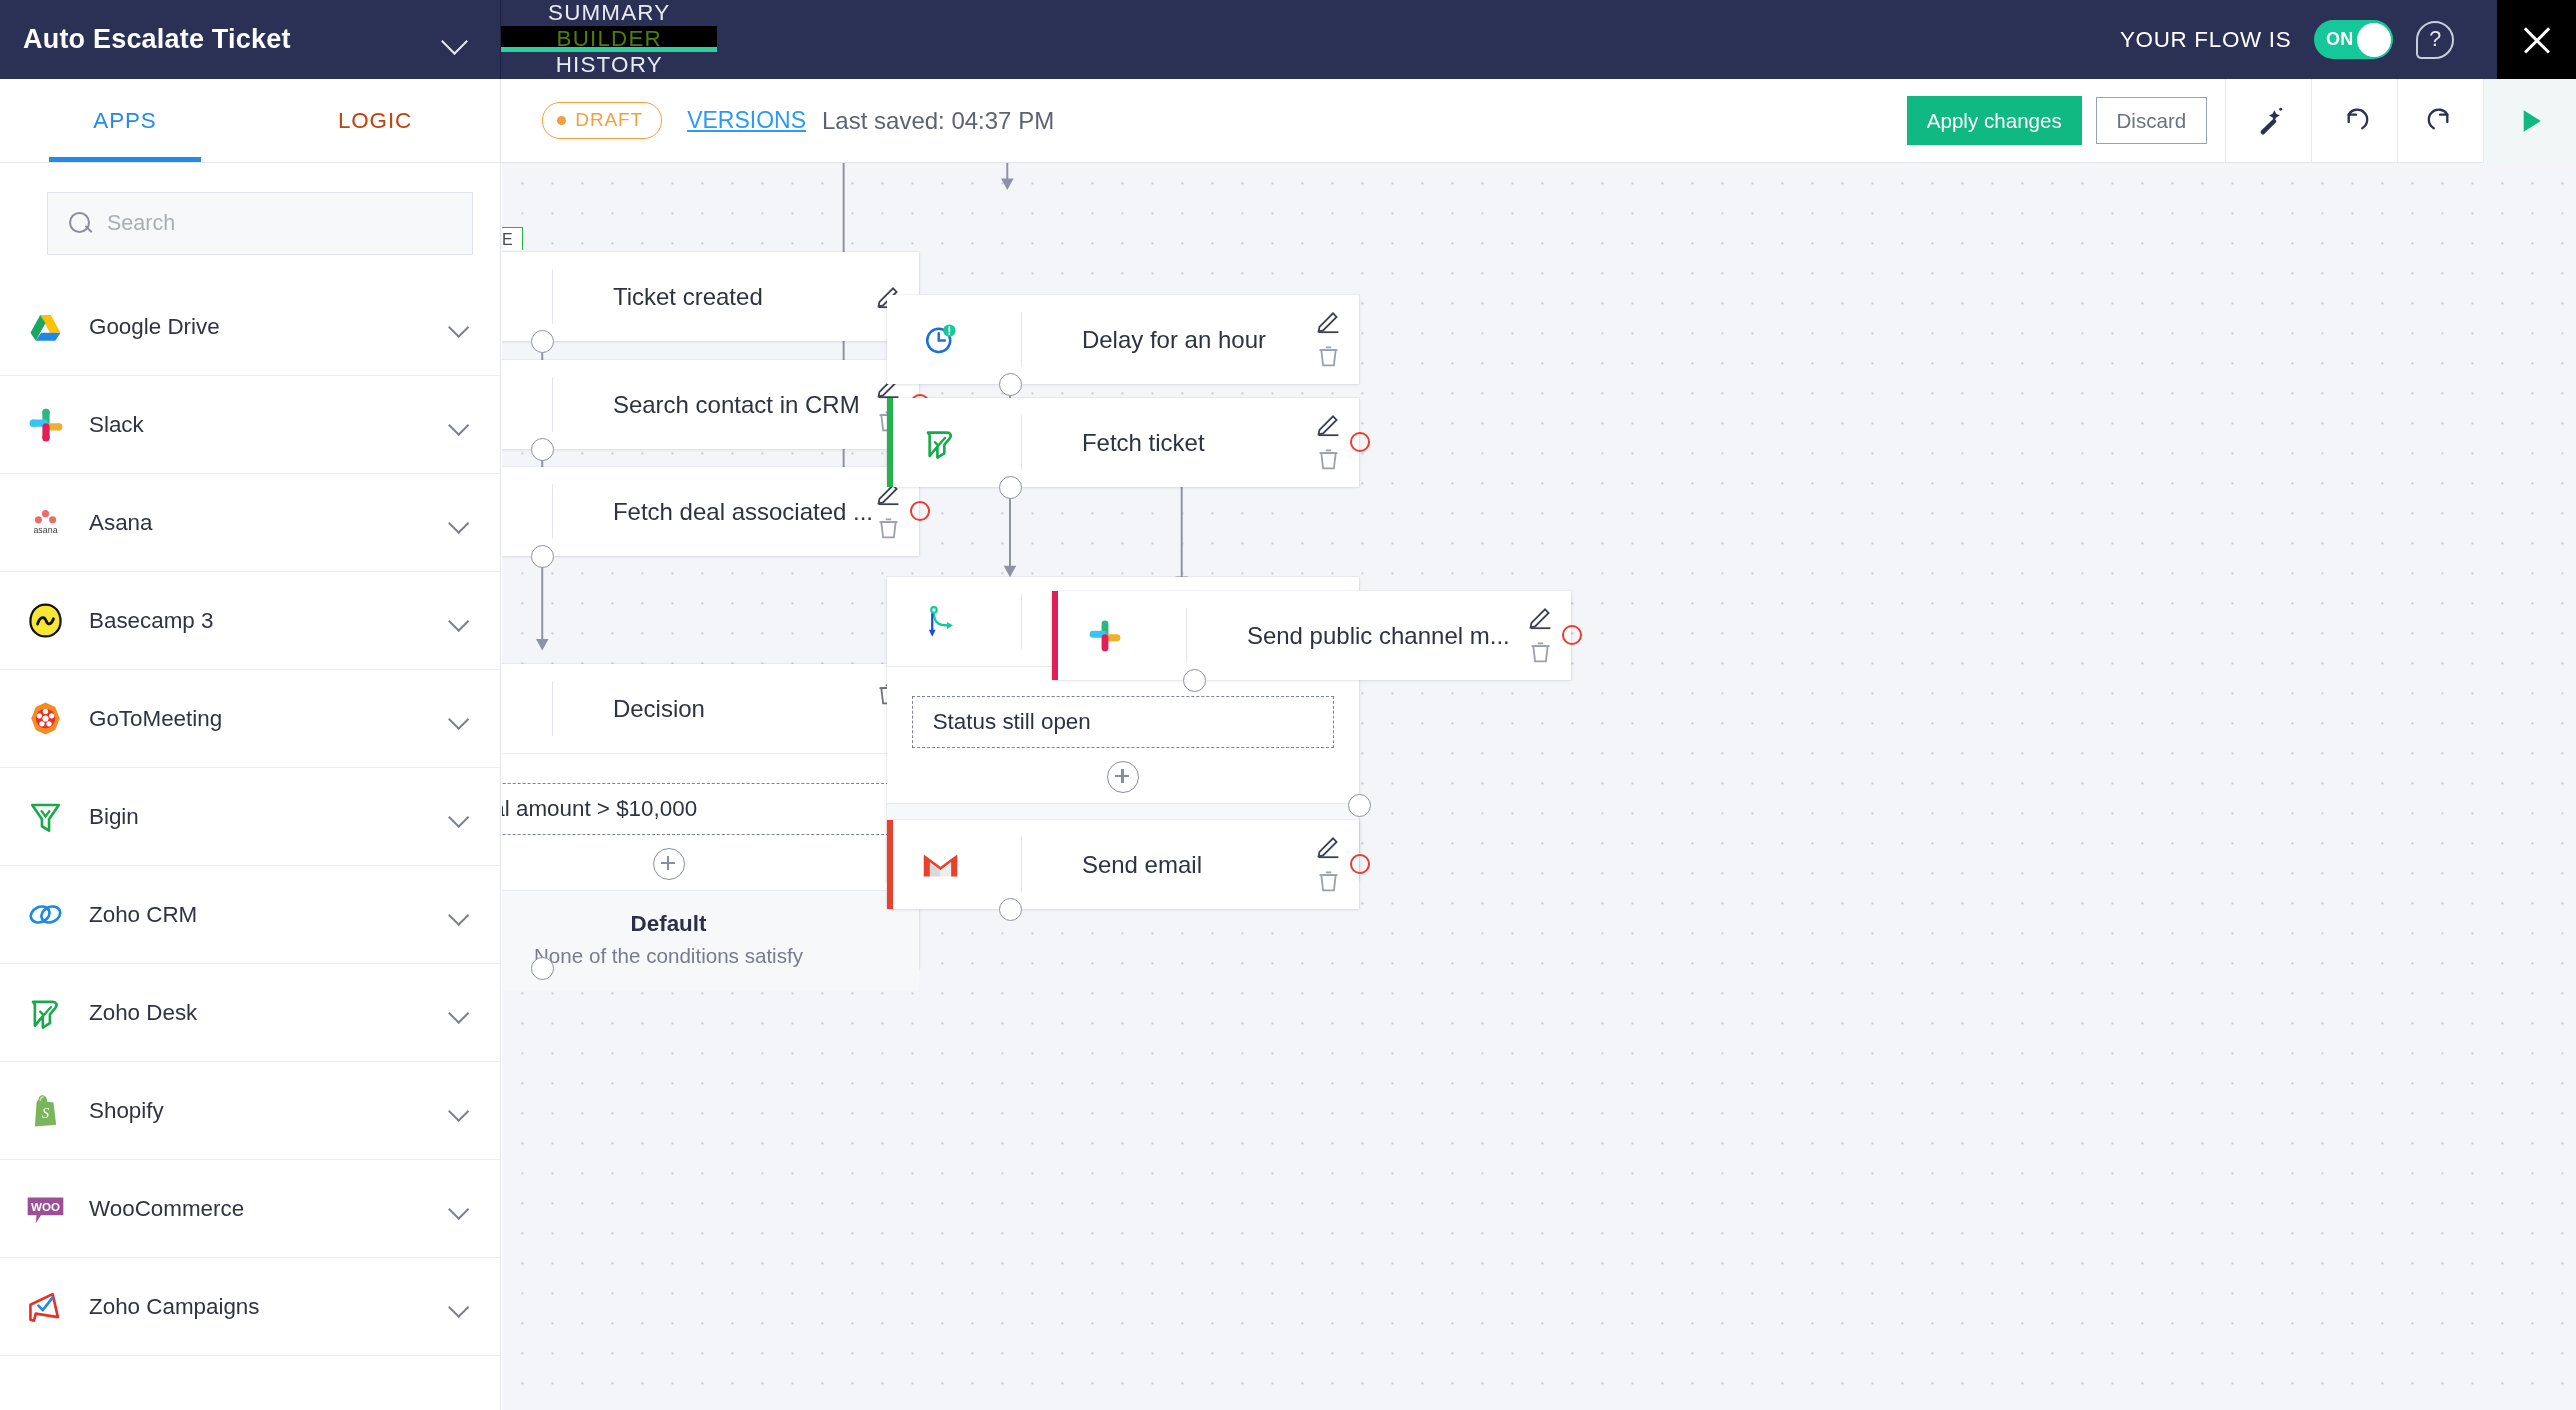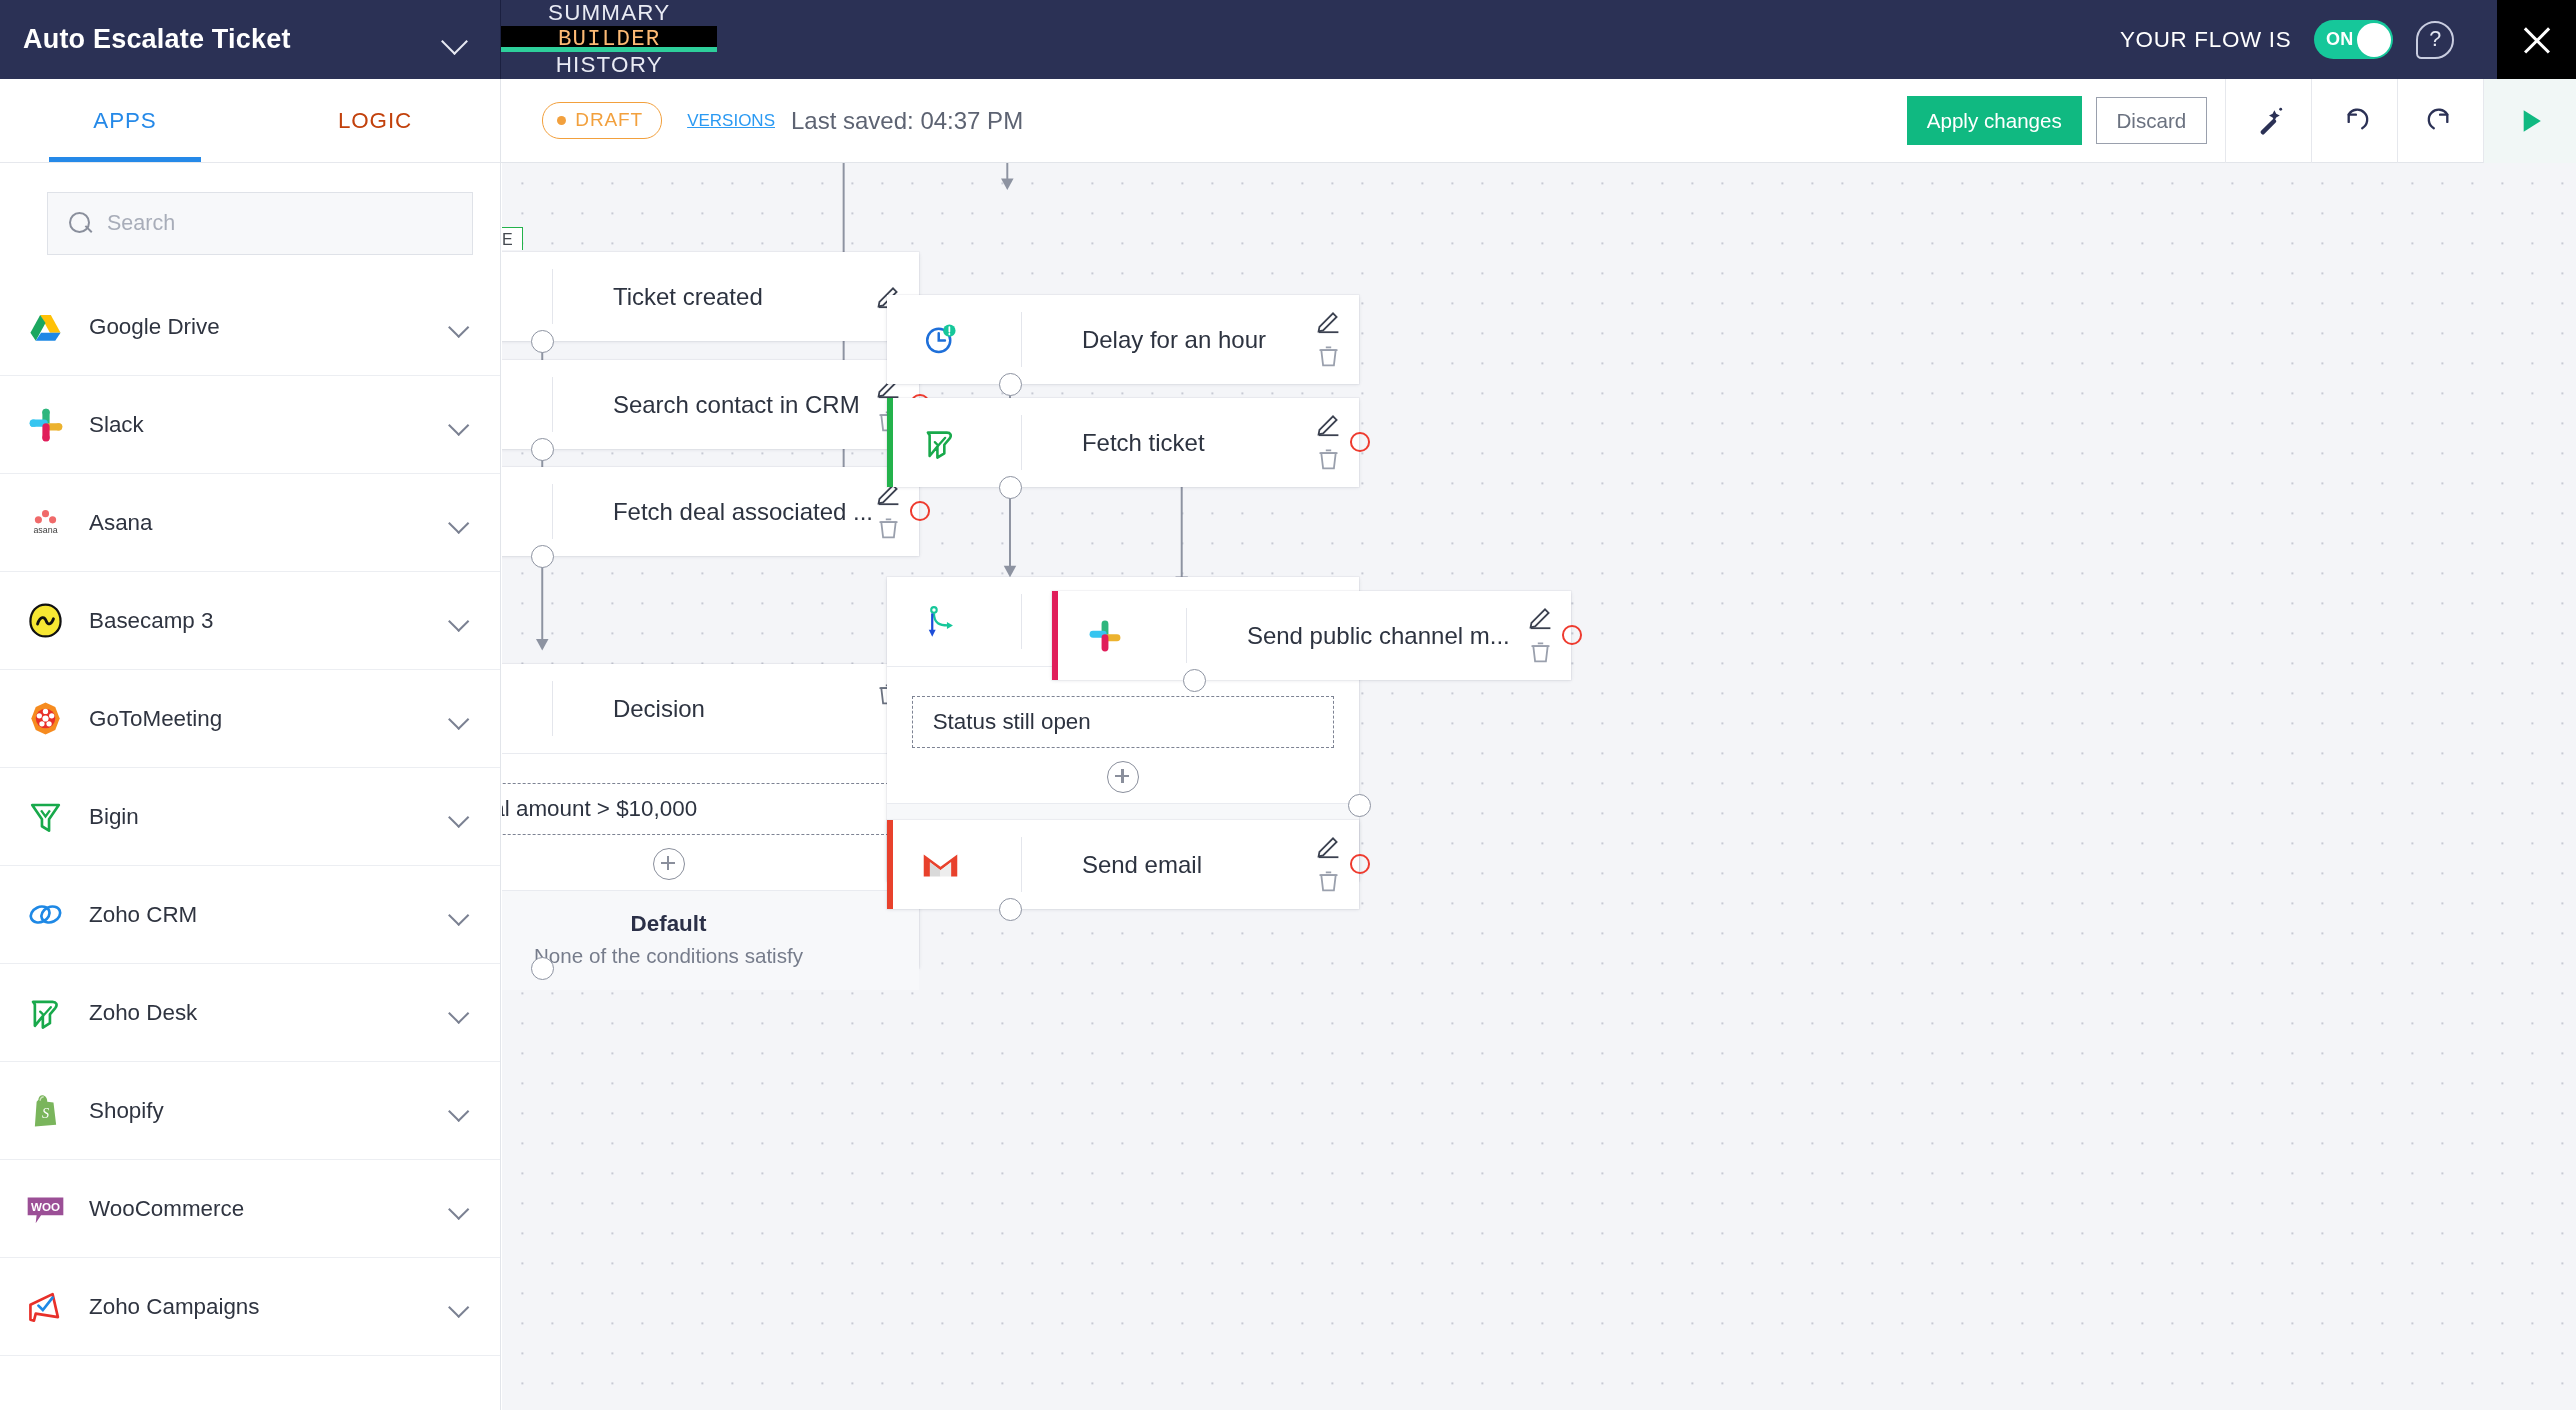--- a/index.html
+++ b/index.html
@@ -28,21 +28,21 @@
     width: 17px; height: 17px;
     border-right: 2.7px solid #e7e9f2; border-bottom: 2.7px solid #e7e9f2;
     transform: rotate(45deg);
   }
   .tabs { display: flex; align-items: stretch; flex-direction: column; }
   .tab {
     display: flex; align-items: center; justify-content: center;
     padding: 0 47px; color: #e9ebf4; font-size: 22.4px; letter-spacing: 1.2px;
     position: relative; cursor: pointer;
   }
-  .tab.active { background: #000000; color: #fdba74; font-family: Liberation Mono, monospace; }
+  .tab.active { background: #000000; color: #4d7c0f; }
   .tab.active::after {
     content: ""; position: absolute; left: 0; right: 0; bottom: 0; height: 5.4px;
     background: #2ecf9b;
   }
   .topbar-right {
     margin-left: auto; display: flex; align-items: center; gap: 23px;
     padding-right: 0;
   }
   .flowis-label { color: #ffffff; font-size: 22.4px; letter-spacing: 0.7px; }
   .toggle {
@@ -129,21 +129,21 @@
     background: #fff; border-bottom: 0.9px solid #e2e5ea;
     display: flex; align-items: center; padding-left: 41px;
   }
   .draft-pill {
     border: 1.3px solid #f2a03d; border-radius: 18px; color: #f2a03d;
     font-size: 19px; letter-spacing: 0.9px; padding: 6.3px 18px 7.2px 14.3px;
     display: flex; align-items: center; gap: 9px;
   }
   .draft-dot { width: 9px; height: 9px; border-radius: 50%; background: #f2a03d; }
   .versions-link {
-    color: #2b9af3; font-size: 17px; text-decoration: underline; margin-left: 25px; cursor: pointer;
+    color: #2b9af3; font-size: 23px; text-decoration: underline; margin-left: 25px; cursor: pointer;
   }
   .lastsaved { color: #5d6372; font-size: 24px; margin-left: 16px; }
   .ctool-right { margin-left: auto; display: flex; align-items: stretch; height: 84px; }
   .btn-apply {
     align-self: center; background: #10b981; color: #fff; border: none;
     font-size: 20.6px; padding: 12.5px 19.7px; cursor: pointer;
     font-family: "Liberation Sans", sans-serif;
   }
   .btn-discard {
     align-self: center; background: #fff; color: #6b7280; border: 1.3px solid #9aa0ad;

